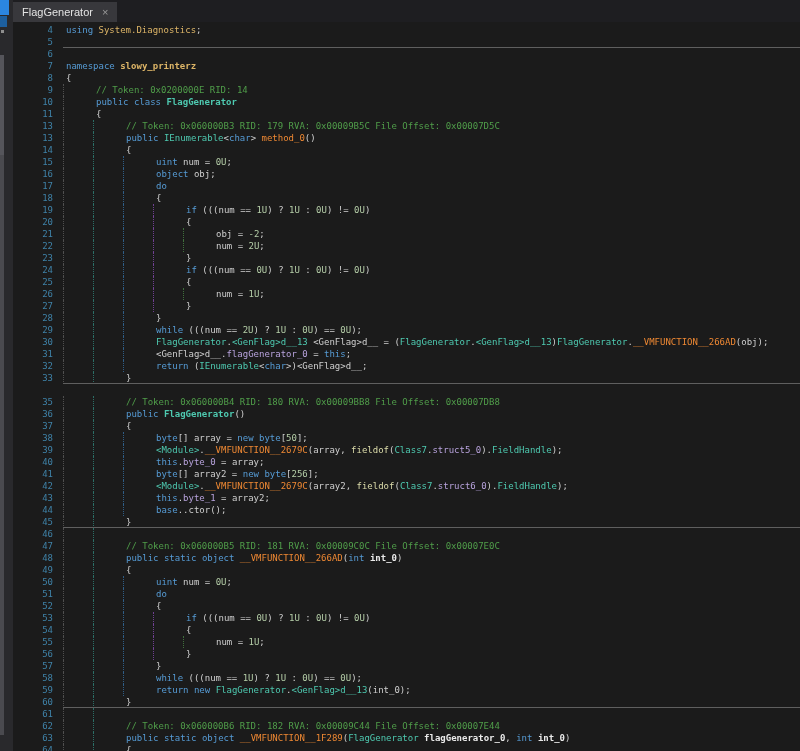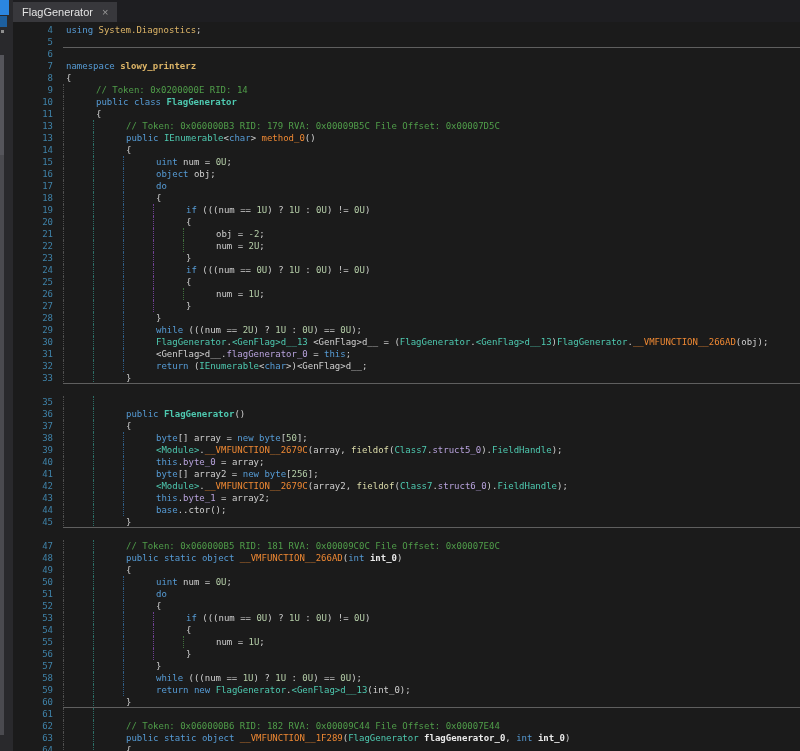--- a/index.html
+++ b/index.html
@@ -88,31 +88,32 @@
       <div class="line" style="top: 242px;"><span class="num">24</span><span class="guide g0" style="left: 63px;"></span><span class="guide g1" style="left: 93px;"></span><span class="guide g2" style="left: 123px;"></span><span class="guide g3" style="left: 153px;"></span><span class="txt" style="left: 186px;"><span class="tk-kw">if</span><span class="tk-pl"> (((num == </span><span class="tk-nu">0U</span><span class="tk-pl">) ? </span><span class="tk-nu">1U</span><span class="tk-pl"> : </span><span class="tk-nu">0U</span><span class="tk-pl">) != </span><span class="tk-nu">0U</span><span class="tk-pl">)</span></span></div>
       <div class="line" style="top: 254px;"><span class="num">25</span><span class="guide g0" style="left: 63px;"></span><span class="guide g1" style="left: 93px;"></span><span class="guide g2" style="left: 123px;"></span><span class="guide g3" style="left: 153px;"></span><span class="txt" style="left: 186px;"><span class="tk-pl">{</span></span></div>
       <div class="line" style="top: 266px;"><span class="num">26</span><span class="guide g0" style="left: 63px;"></span><span class="guide g1" style="left: 93px;"></span><span class="guide g2" style="left: 123px;"></span><span class="guide g3" style="left: 153px;"></span><span class="guide g4" style="left: 183px;"></span><span class="txt" style="left: 216px;"><span class="tk-pl">num = </span><span class="tk-nu">1U</span><span class="tk-pl">;</span></span></div>
       <div class="line" style="top: 278px;"><span class="num">27</span><span class="guide g0" style="left: 63px;"></span><span class="guide g1" style="left: 93px;"></span><span class="guide g2" style="left: 123px;"></span><span class="guide g3" style="left: 153px;"></span><span class="txt" style="left: 186px;"><span class="tk-pl">}</span></span></div>
       <div class="line" style="top: 290px;"><span class="num">28</span><span class="guide g0" style="left: 63px;"></span><span class="guide g1" style="left: 93px;"></span><span class="guide g2" style="left: 123px;"></span><span class="txt" style="left: 156px;"><span class="tk-pl">}</span></span></div>
       <div class="line" style="top: 302px;"><span class="num">29</span><span class="guide g0" style="left: 63px;"></span><span class="guide g1" style="left: 93px;"></span><span class="guide g2" style="left: 123px;"></span><span class="txt" style="left: 156px;"><span class="tk-kw">while</span><span class="tk-pl"> (((num == </span><span class="tk-nu">2U</span><span class="tk-pl">) ? </span><span class="tk-nu">1U</span><span class="tk-pl"> : </span><span class="tk-nu">0U</span><span class="tk-pl">) == </span><span class="tk-nu">0U</span><span class="tk-pl">);</span></span></div>
       <div class="line" style="top: 314px;"><span class="num">30</span><span class="guide g0" style="left: 63px;"></span><span class="guide g1" style="left: 93px;"></span><span class="guide g2" style="left: 123px;"></span><span class="txt" style="left: 156px;"><span class="tk-ty">FlagGenerator</span><span class="tk-pl">.</span><span class="tk-ty">&lt;GenFlag&gt;d__13</span><span class="tk-pl"> &lt;GenFlag&gt;d__ = (</span><span class="tk-ty">FlagGenerator</span><span class="tk-pl">.</span><span class="tk-ty">&lt;GenFlag&gt;d__13</span><span class="tk-pl">)</span><span class="tk-ty">FlagGenerator</span><span class="tk-pl">.</span><span class="tk-me">__VMFUNCTION__266AD</span><span class="tk-pl">(obj);</span></span></div>
       <div class="line" style="top: 326px;"><span class="num">31</span><span class="guide g0" style="left: 63px;"></span><span class="guide g1" style="left: 93px;"></span><span class="guide g2" style="left: 123px;"></span><span class="txt" style="left: 156px;"><span class="tk-pl">&lt;GenFlag&gt;d__.</span><span class="tk-fl">flagGenerator_0</span><span class="tk-pl"> = </span><span class="tk-kw">this</span><span class="tk-pl">;</span></span></div>
       <div class="line" style="top: 338px;"><span class="num">32</span><span class="guide g0" style="left: 63px;"></span><span class="guide g1" style="left: 93px;"></span><span class="guide g2" style="left: 123px;"></span><span class="txt" style="left: 156px;"><span class="tk-kw">return</span><span class="tk-pl"> (</span><span class="tk-ty">IEnumerable</span><span class="tk-pl">&lt;</span><span class="tk-kw">char</span><span class="tk-pl">&gt;)&lt;GenFlag&gt;d__;</span></span></div>
       <div class="line" style="top: 350px;"><span class="num">33</span><span class="guide g0" style="left: 63px;"></span><span class="guide g1" style="left: 93px;"></span><span class="txt" style="left: 126px;"><span class="tk-pl">}</span></span><div class="sep"></div></div>
-      <div class="line" style="top: 374px;"><span class="num">35</span><span class="guide g0" style="left: 63px;"></span><span class="guide g1" style="left: 93px;"></span></div>
+      <div class="line" style="top: 374px;"><span class="num">35</span><span class="guide g0" style="left: 63px;"></span><span class="guide g1" style="left: 93px;"></span><span class="txt" style="left: 126px;"><span class="tk-cm">// Token: 0x060000B4 RID: 180 RVA: 0x00009BB8 File Offset: 0x00007DB8</span></span></div>
       <div class="line" style="top: 386px;"><span class="num">36</span><span class="guide g0" style="left: 63px;"></span><span class="guide g1" style="left: 93px;"></span><span class="txt" style="left: 126px;"><span class="tk-kw">public</span><span class="tk-pl"> </span><span class="tk-tyb">FlagGenerator</span><span class="tk-pl">()</span></span></div>
       <div class="line" style="top: 398px;"><span class="num">37</span><span class="guide g0" style="left: 63px;"></span><span class="guide g1" style="left: 93px;"></span><span class="txt" style="left: 126px;"><span class="tk-pl">{</span></span></div>
       <div class="line" style="top: 410px;"><span class="num">38</span><span class="guide g0" style="left: 63px;"></span><span class="guide g1" style="left: 93px;"></span><span class="guide g2" style="left: 123px;"></span><span class="txt" style="left: 156px;"><span class="tk-kw">byte</span><span class="tk-pl">[] array = </span><span class="tk-kw">new</span><span class="tk-pl"> </span><span class="tk-kw">byte</span><span class="tk-pl">[</span><span class="tk-nu">50</span><span class="tk-pl">];</span></span></div>
       <div class="line" style="top: 422px;"><span class="num">39</span><span class="guide g0" style="left: 63px;"></span><span class="guide g1" style="left: 93px;"></span><span class="guide g2" style="left: 123px;"></span><span class="txt" style="left: 156px;"><span class="tk-ty">&lt;Module&gt;</span><span class="tk-pl">.</span><span class="tk-me">__VMFUNCTION__2679C</span><span class="tk-pl">(array, </span><span class="tk-fo">fieldof</span><span class="tk-pl">(</span><span class="tk-ty">Class7</span><span class="tk-pl">.</span><span class="tk-fl">struct5_0</span><span class="tk-pl">).</span><span class="tk-ty">FieldHandle</span><span class="tk-pl">);</span></span></div>
       <div class="line" style="top: 434px;"><span class="num">40</span><span class="guide g0" style="left: 63px;"></span><span class="guide g1" style="left: 93px;"></span><span class="guide g2" style="left: 123px;"></span><span class="txt" style="left: 156px;"><span class="tk-kw">this</span><span class="tk-pl">.</span><span class="tk-fl">byte_0</span><span class="tk-pl"> = array;</span></span></div>
       <div class="line" style="top: 446px;"><span class="num">41</span><span class="guide g0" style="left: 63px;"></span><span class="guide g1" style="left: 93px;"></span><span class="guide g2" style="left: 123px;"></span><span class="txt" style="left: 156px;"><span class="tk-kw">byte</span><span class="tk-pl">[] array2 = </span><span class="tk-kw">new</span><span class="tk-pl"> </span><span class="tk-kw">byte</span><span class="tk-pl">[</span><span class="tk-nu">256</span><span class="tk-pl">];</span></span></div>
       <div class="line" style="top: 458px;"><span class="num">42</span><span class="guide g0" style="left: 63px;"></span><span class="guide g1" style="left: 93px;"></span><span class="guide g2" style="left: 123px;"></span><span class="txt" style="left: 156px;"><span class="tk-ty">&lt;Module&gt;</span><span class="tk-pl">.</span><span class="tk-me">__VMFUNCTION__2679C</span><span class="tk-pl">(array2, </span><span class="tk-fo">fieldof</span><span class="tk-pl">(</span><span class="tk-ty">Class7</span><span class="tk-pl">.</span><span class="tk-fl">struct6_0</span><span class="tk-pl">).</span><span class="tk-ty">FieldHandle</span><span class="tk-pl">);</span></span></div>
       <div class="line" style="top: 470px;"><span class="num">43</span><span class="guide g0" style="left: 63px;"></span><span class="guide g1" style="left: 93px;"></span><span class="guide g2" style="left: 123px;"></span><span class="txt" style="left: 156px;"><span class="tk-kw">this</span><span class="tk-pl">.</span><span class="tk-fl">byte_1</span><span class="tk-pl"> = array2;</span></span></div>
       <div class="line" style="top: 482px;"><span class="num">44</span><span class="guide g0" style="left: 63px;"></span><span class="guide g1" style="left: 93px;"></span><span class="guide g2" style="left: 123px;"></span><span class="txt" style="left: 156px;"><span class="tk-kw">base</span><span class="tk-pl">..ctor();</span></span></div>
       <div class="line" style="top: 494px;"><span class="num">45</span><span class="guide g0" style="left: 63px;"></span><span class="guide g1" style="left: 93px;"></span><span class="txt" style="left: 126px;"><span class="tk-pl">}</span></span><div class="sep"></div></div>
+      <div class="line" style="top: 506px;"><span class="num">46</span><span class="guide g0" style="left: 63px;"></span><span class="guide g1" style="left: 93px;"></span><span class="txt" style="left: 126px;"></span></div>
       <div class="line" style="top: 518px;"><span class="num">47</span><span class="guide g0" style="left: 63px;"></span><span class="guide g1" style="left: 93px;"></span><span class="txt" style="left: 126px;"><span class="tk-cm">// Token: 0x060000B5 RID: 181 RVA: 0x00009C0C File Offset: 0x00007E0C</span></span></div>
       <div class="line" style="top: 530px;"><span class="num">48</span><span class="guide g0" style="left: 63px;"></span><span class="guide g1" style="left: 93px;"></span><span class="txt" style="left: 126px;"><span class="tk-kw">public</span><span class="tk-pl"> </span><span class="tk-kw">static</span><span class="tk-pl"> </span><span class="tk-kw">object</span><span class="tk-pl"> </span><span class="tk-meb">__VMFUNCTION__266AD</span><span class="tk-pl">(</span><span class="tk-kw">int</span><span class="tk-pl"> </span><span class="tk-pb">int_0</span><span class="tk-pl">)</span></span></div>
       <div class="line" style="top: 542px;"><span class="num">49</span><span class="guide g0" style="left: 63px;"></span><span class="guide g1" style="left: 93px;"></span><span class="txt" style="left: 126px;"><span class="tk-pl">{</span></span></div>
       <div class="line" style="top: 554px;"><span class="num">50</span><span class="guide g0" style="left: 63px;"></span><span class="guide g1" style="left: 93px;"></span><span class="guide g2" style="left: 123px;"></span><span class="txt" style="left: 156px;"><span class="tk-kw">uint</span><span class="tk-pl"> num = </span><span class="tk-nu">0U</span><span class="tk-pl">;</span></span></div>
       <div class="line" style="top: 566px;"><span class="num">51</span><span class="guide g0" style="left: 63px;"></span><span class="guide g1" style="left: 93px;"></span><span class="guide g2" style="left: 123px;"></span><span class="txt" style="left: 156px;"><span class="tk-kw">do</span></span></div>
       <div class="line" style="top: 578px;"><span class="num">52</span><span class="guide g0" style="left: 63px;"></span><span class="guide g1" style="left: 93px;"></span><span class="guide g2" style="left: 123px;"></span><span class="txt" style="left: 156px;"><span class="tk-pl">{</span></span></div>
       <div class="line" style="top: 590px;"><span class="num">53</span><span class="guide g0" style="left: 63px;"></span><span class="guide g1" style="left: 93px;"></span><span class="guide g2" style="left: 123px;"></span><span class="guide g3" style="left: 153px;"></span><span class="txt" style="left: 186px;"><span class="tk-kw">if</span><span class="tk-pl"> (((num == </span><span class="tk-nu">0U</span><span class="tk-pl">) ? </span><span class="tk-nu">1U</span><span class="tk-pl"> : </span><span class="tk-nu">0U</span><span class="tk-pl">) != </span><span class="tk-nu">0U</span><span class="tk-pl">)</span></span></div>
       <div class="line" style="top: 602px;"><span class="num">54</span><span class="guide g0" style="left: 63px;"></span><span class="guide g1" style="left: 93px;"></span><span class="guide g2" style="left: 123px;"></span><span class="guide g3" style="left: 153px;"></span><span class="txt" style="left: 186px;"><span class="tk-pl">{</span></span></div>
       <div class="line" style="top: 614px;"><span class="num">55</span><span class="guide g0" style="left: 63px;"></span><span class="guide g1" style="left: 93px;"></span><span class="guide g2" style="left: 123px;"></span><span class="guide g3" style="left: 153px;"></span><span class="guide g4" style="left: 183px;"></span><span class="txt" style="left: 216px;"><span class="tk-pl">num = </span><span class="tk-nu">1U</span><span class="tk-pl">;</span></span></div>
       <div class="line" style="top: 626px;"><span class="num">56</span><span class="guide g0" style="left: 63px;"></span><span class="guide g1" style="left: 93px;"></span><span class="guide g2" style="left: 123px;"></span><span class="guide g3" style="left: 153px;"></span><span class="txt" style="left: 186px;"><span class="tk-pl">}</span></span></div>

